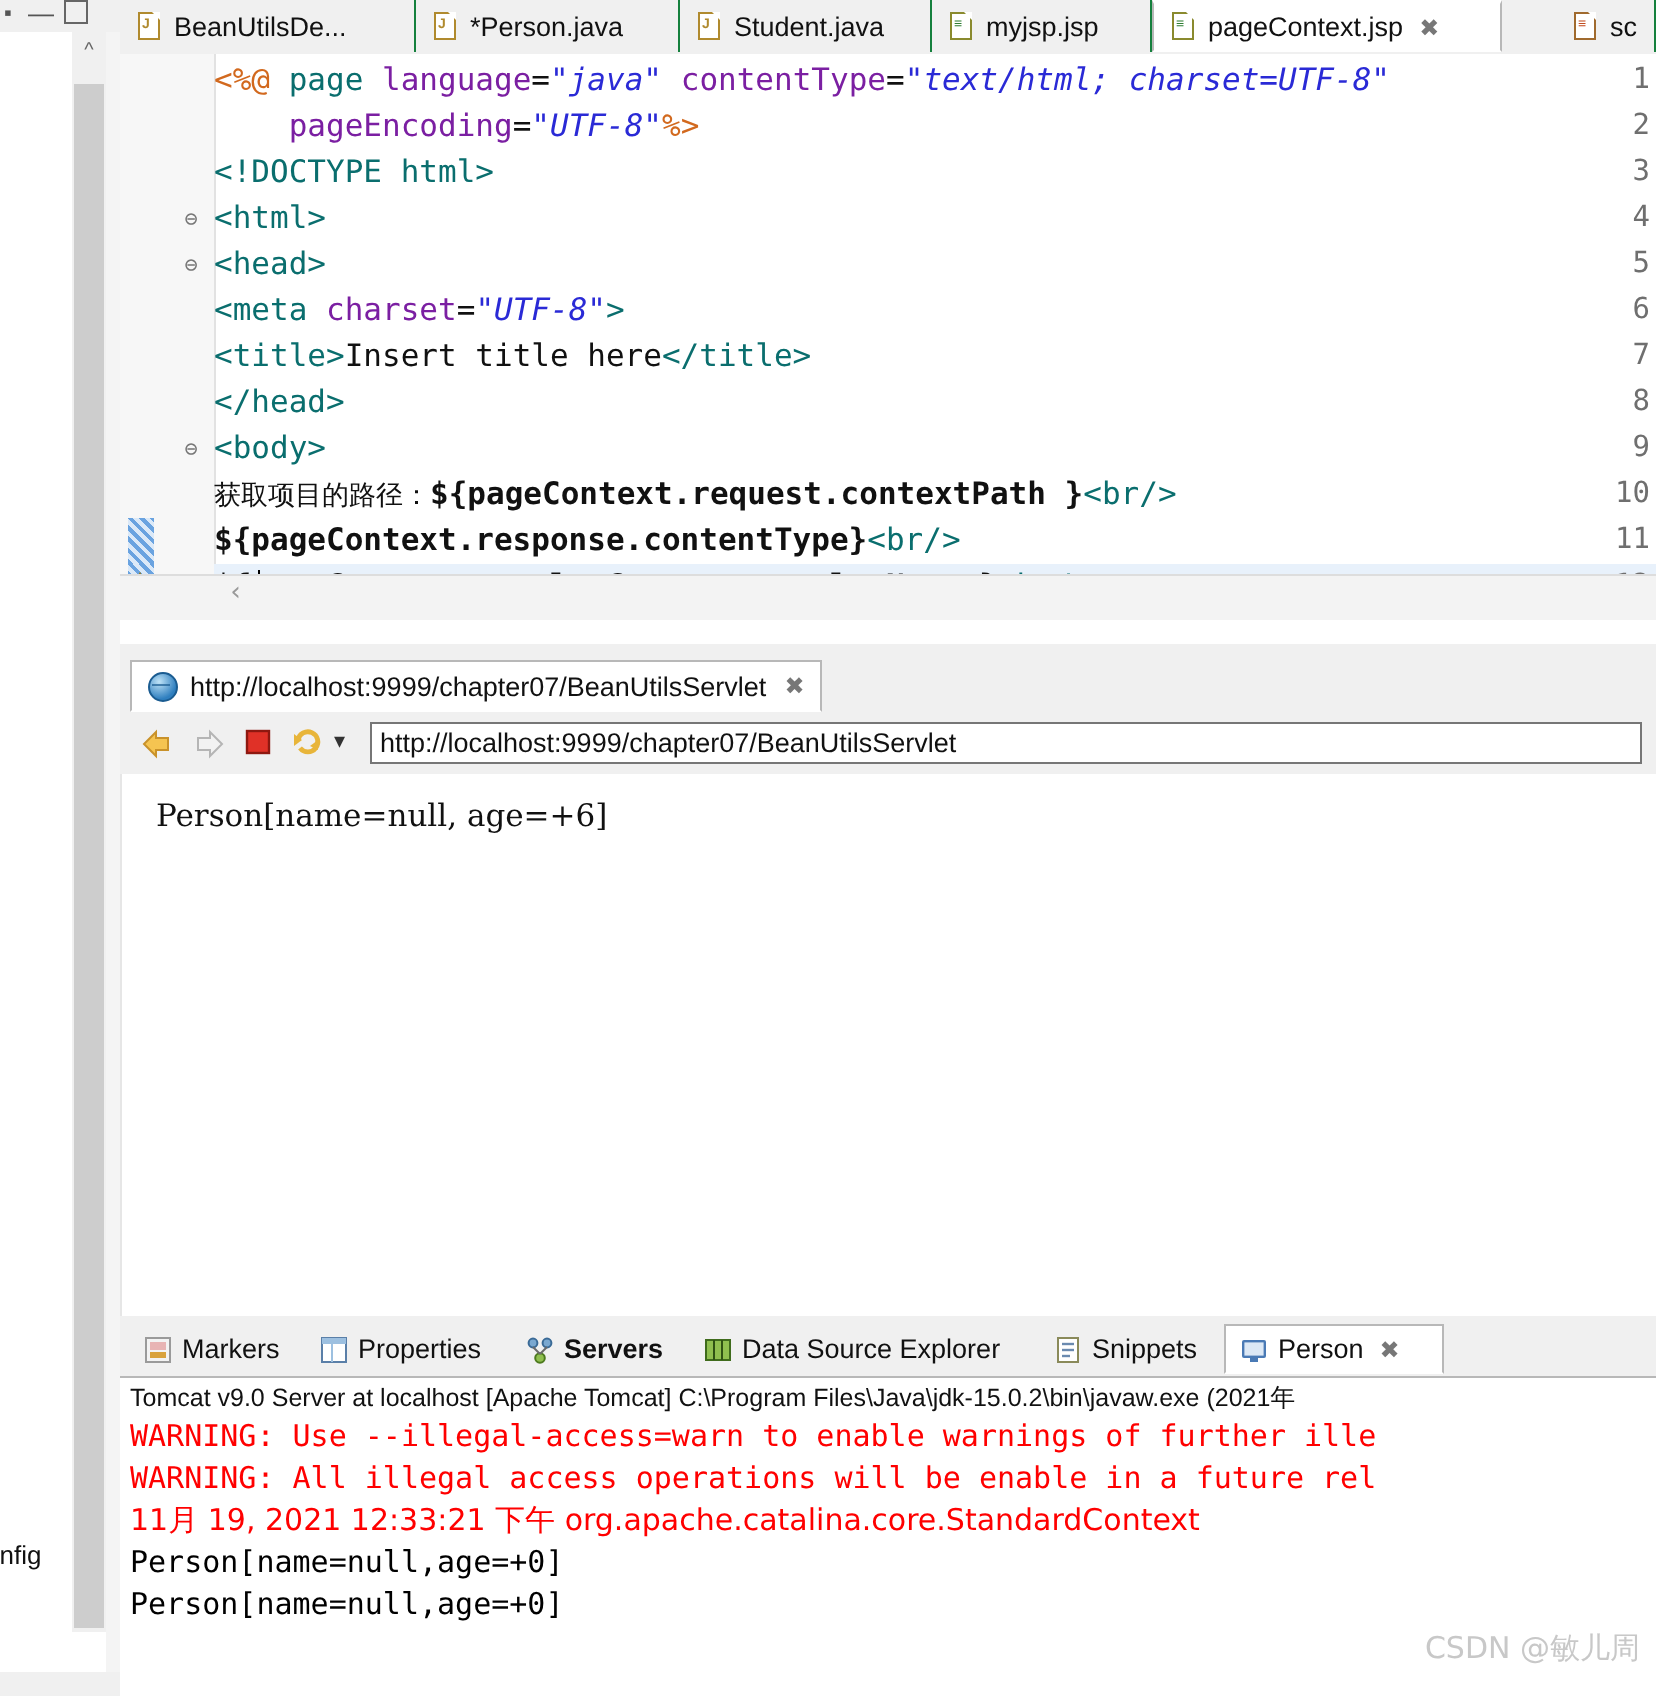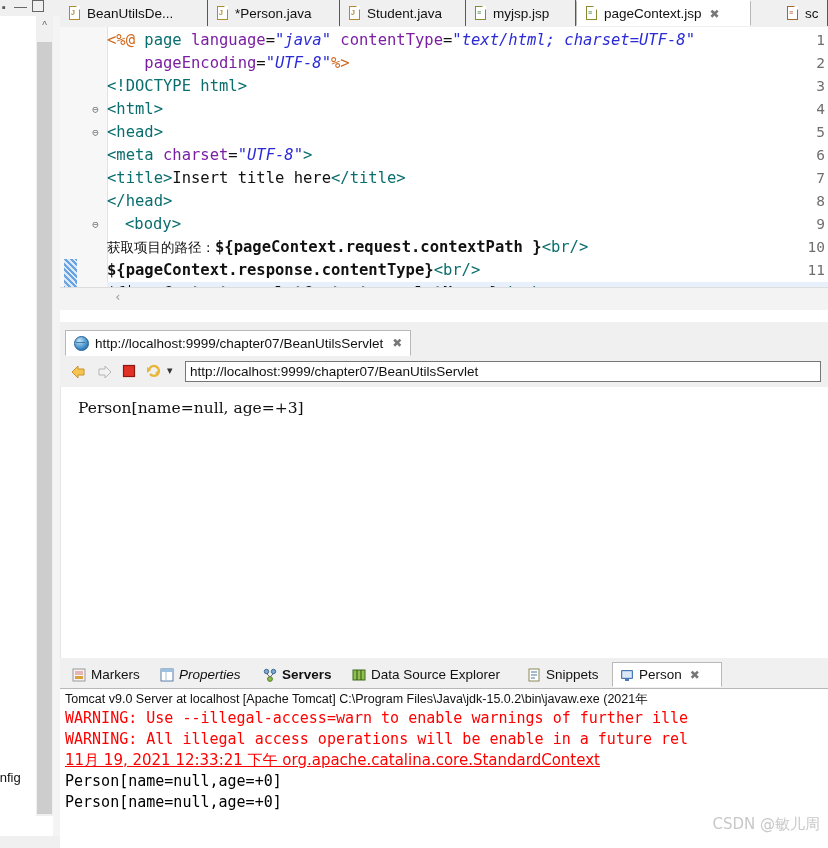--- a/index.html
+++ b/index.html
@@ -93,21 +93,21 @@
   .vtab.sel{background:#fff;border:1px solid #b8b8b8;border-bottom:1px solid #fff;font-weight:400;}
   .vtab.bold{font-weight:bold;}
   .vico{width:14px;height:14px;flex:none;}
   .conhead{position:absolute;left:0;top:26px;width:768px;height:22px;font-size:12.5px;color:#111;
            padding:3px 0 0 5px;box-sizing:border-box;white-space:nowrap;overflow:hidden;}
   .conbody{position:absolute;left:0;top:46px;width:768px;height:140px;overflow:hidden;
            font-family:"DejaVu Sans Mono",monospace;font-size:15px;line-height:21px;}
   .conline{white-space:pre;padding-left:5px;}
   .red{color:#ff0000;}
   .blk{color:#000000;}
-  .cjk{font-family:"DejaVu Sans","Liberation Sans",sans-serif;text-decoration:underline;}
+  .cjk{font-family:"DejaVu Sans","Liberation Sans",sans-serif;}
 
   .wm{position:absolute;right:8px;bottom:14px;font-size:15px;color:#c8c8c8;font-family:"DejaVu Sans",sans-serif;}
   .divider-h{position:absolute;left:60px;width:768px;height:4px;background:#f0f0f0;}
 </style>
 </head>
 <body>
 
 <div class="app">
 
   <div class="left-strip">
@@ -192,21 +192,21 @@
           <div class="fold" style="top: 94px;">⊖</div>
           <div class="cline" style="top: 94px;"><span class="tagc">&lt;head&gt;</span></div>
           <div class="ln" style="top: 117px;">6</div>
           <div class="cline" style="top: 117px;"><span class="tagc">&lt;meta</span><span class="txtc"> </span><span class="attrc">charset</span><span class="eqc">=</span><span class="strc">"UTF-8"</span><span class="tagc">&gt;</span></div>
           <div class="ln" style="top: 140px;">7</div>
           <div class="cline" style="top: 140px;"><span class="tagc">&lt;title&gt;</span><span class="txtc">Insert title here</span><span class="tagc">&lt;/title&gt;</span></div>
           <div class="ln" style="top: 163px;">8</div>
           <div class="cline" style="top: 163px;"><span class="tagc">&lt;/head&gt;</span></div>
           <div class="ln" style="top: 186px;">9</div>
           <div class="fold" style="top: 186px;">⊖</div>
-          <div class="cline" style="top: 186px; padding-left: 18px;"><span class="tagc">&lt;body&gt;</span></div>
+          <div class="cline" style="top: 186px;"><span class="tagc">&lt;body&gt;</span></div>
           <div class="ln" style="top: 209px;">10</div>
           <div class="cline" style="top: 209px;"><span class="cnc">获取项目的路径：</span><span class="elc">${pageContext.request.contextPath }</span><span class="tagc">&lt;br/&gt;</span></div>
           <div class="gmark" style="top: 232px;"></div>
           <div class="ln" style="top: 232px;">11</div>
           <div class="cline" style="top: 232px;"><span class="elc">${pageContext.response.contentType}</span><span class="tagc">&lt;br/&gt;</span></div>
           <div class="hl" style="top: 255px;"></div>
           <div class="gmark" style="top: 255px;"></div>
           <div class="warnico" style="top: 259px;">
             <svg width="14" height="13" viewBox="0 0 14 13">
               <path d="M7 1 L13 12 L1 12 Z" fill="#f2c12e" stroke="#9a7a12" stroke-width="1"></path>
@@ -253,36 +253,36 @@
         <svg width="16" height="15" viewBox="0 0 16 15">
             <path d="M3 6 A5 5 0 1 1 4 10" fill="none" stroke="#e8b53a" stroke-width="2.4"></path>
             <path d="M1 3 L5 6 L1 9 Z" fill="#e8b53a"></path>
             <path d="M13 11 L9 9 L13 6 Z" fill="#e8b53a"></path>
           </svg>
       </span>
       <span class="nav" style="left:107px;font-size:11px;color:#333">▾</span>
       <div class="urlbox">http://localhost:9999/chapter07/BeanUtilsServlet</div>
     </div>
     <div class="bcontent">
-      <div class="ptxt">Person[name=null, age=+3]</div>
+      <div class="ptxt">Person[name=null, age=+6]</div>
     </div>
   </div>
   <div class="divider-h" style="top:658px"></div>
 
   <div class="bottom">
     <div class="btabs" id="view-tabs">
         <div class="vtab" style="left: 5px; width: 88px;">
           <span class="vico"><svg width="14" height="14" viewBox="0 0 14 14">
               <rect x="1" y="1" width="12" height="12" fill="#f3f3f3" stroke="#9a9a9a"></rect>
               <rect x="3" y="3" width="8" height="4" fill="#e8b4b4"></rect>
               <rect x="3" y="8" width="8" height="3" fill="#d9a23c"></rect>
             </svg></span>
           <span>Markers</span>
         </div>
-        <div class="vtab" style="left: 93px; width: 103px; font-style: italic;">
+        <div class="vtab" style="left: 93px; width: 103px;">
           <span class="vico"><svg width="14" height="14" viewBox="0 0 14 14">
               <rect x="1" y="1" width="12" height="12" fill="#fff" stroke="#5a7fa8"></rect>
               <rect x="1" y="1" width="12" height="3" fill="#9dc0e0"></rect>
               <line x1="6" y1="4" x2="6" y2="13" stroke="#9dc0e0"></line>
             </svg></span>
           <span>Properties</span>
         </div>
         <div class="vtab bold" style="left: 196px; width: 89px;">
           <span class="vico"><svg width="14" height="14" viewBox="0 0 14 14">
               <circle cx="3.5" cy="3.5" r="2.2" fill="#7aa8d0" stroke="#3a6a96"></circle>

